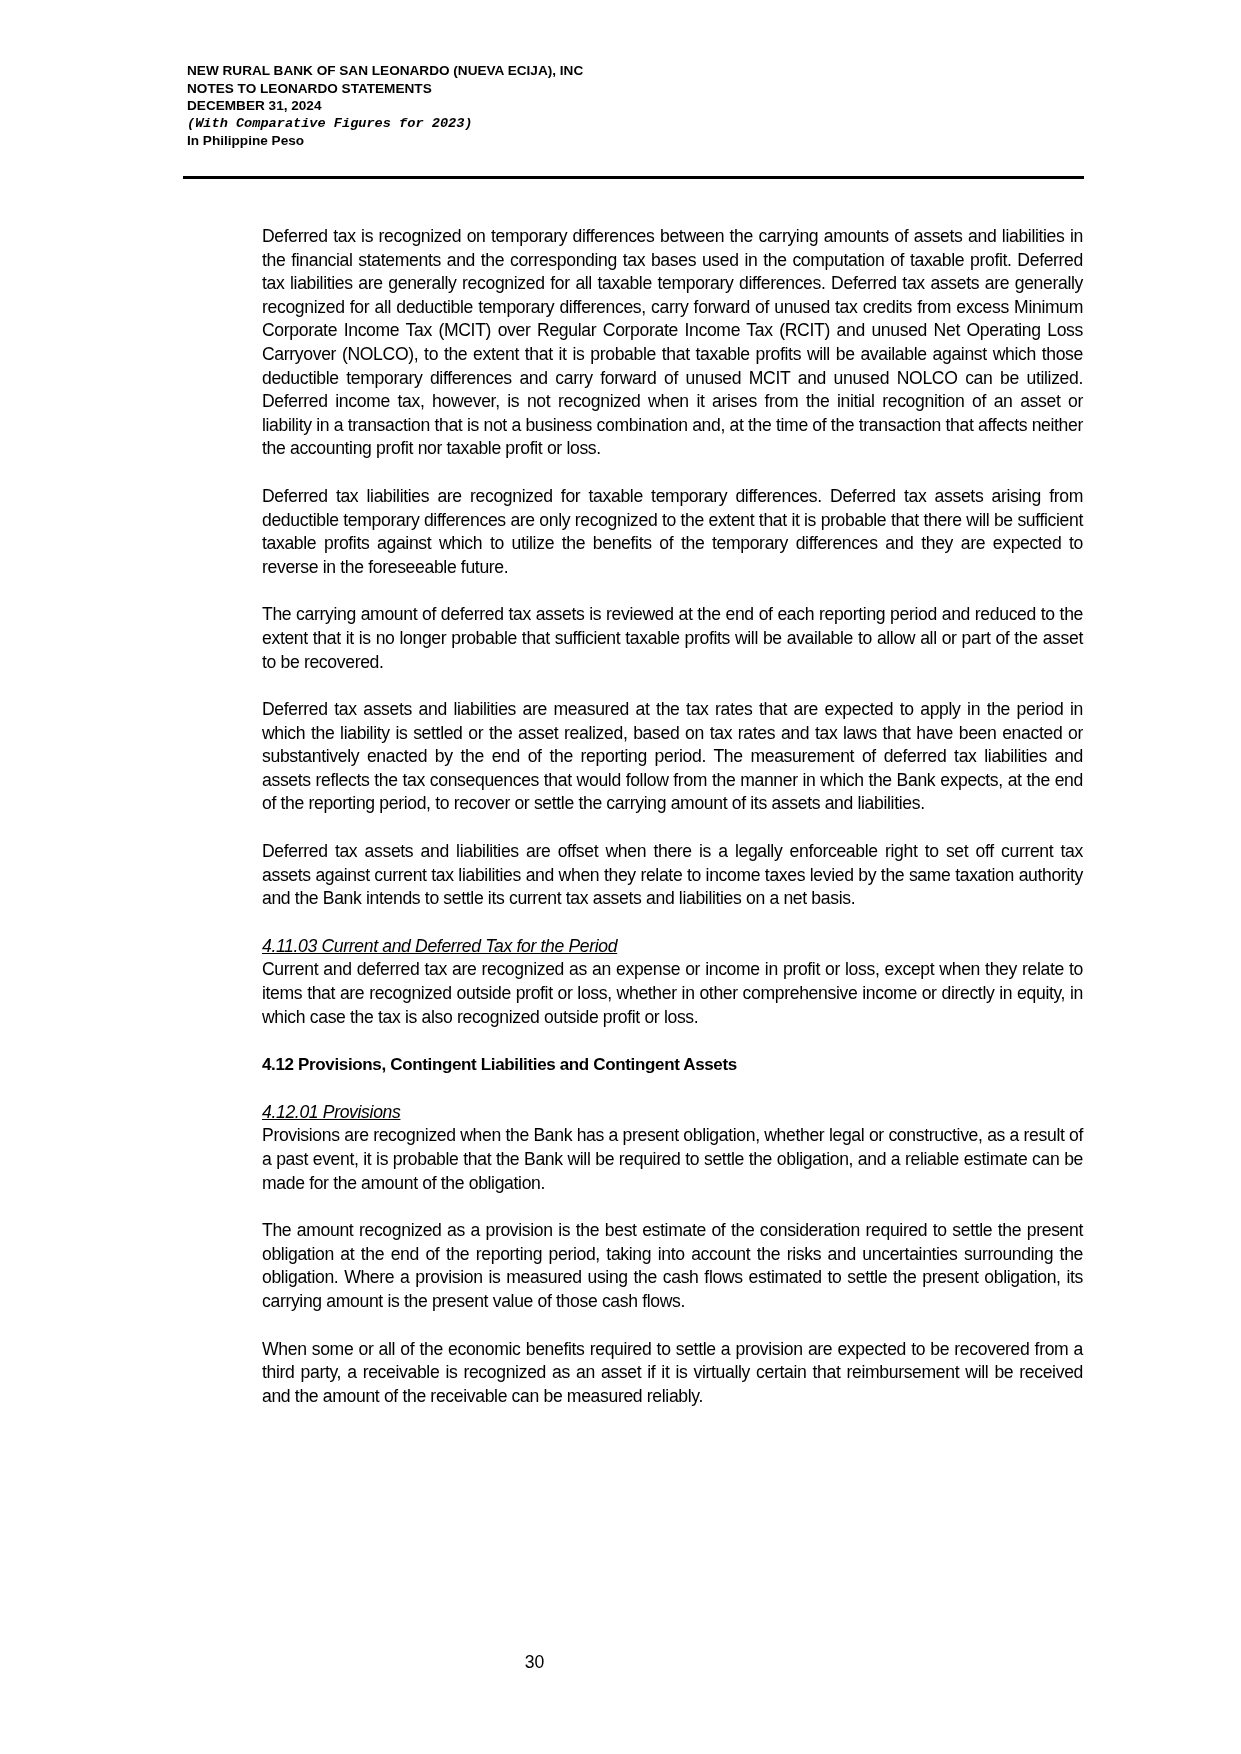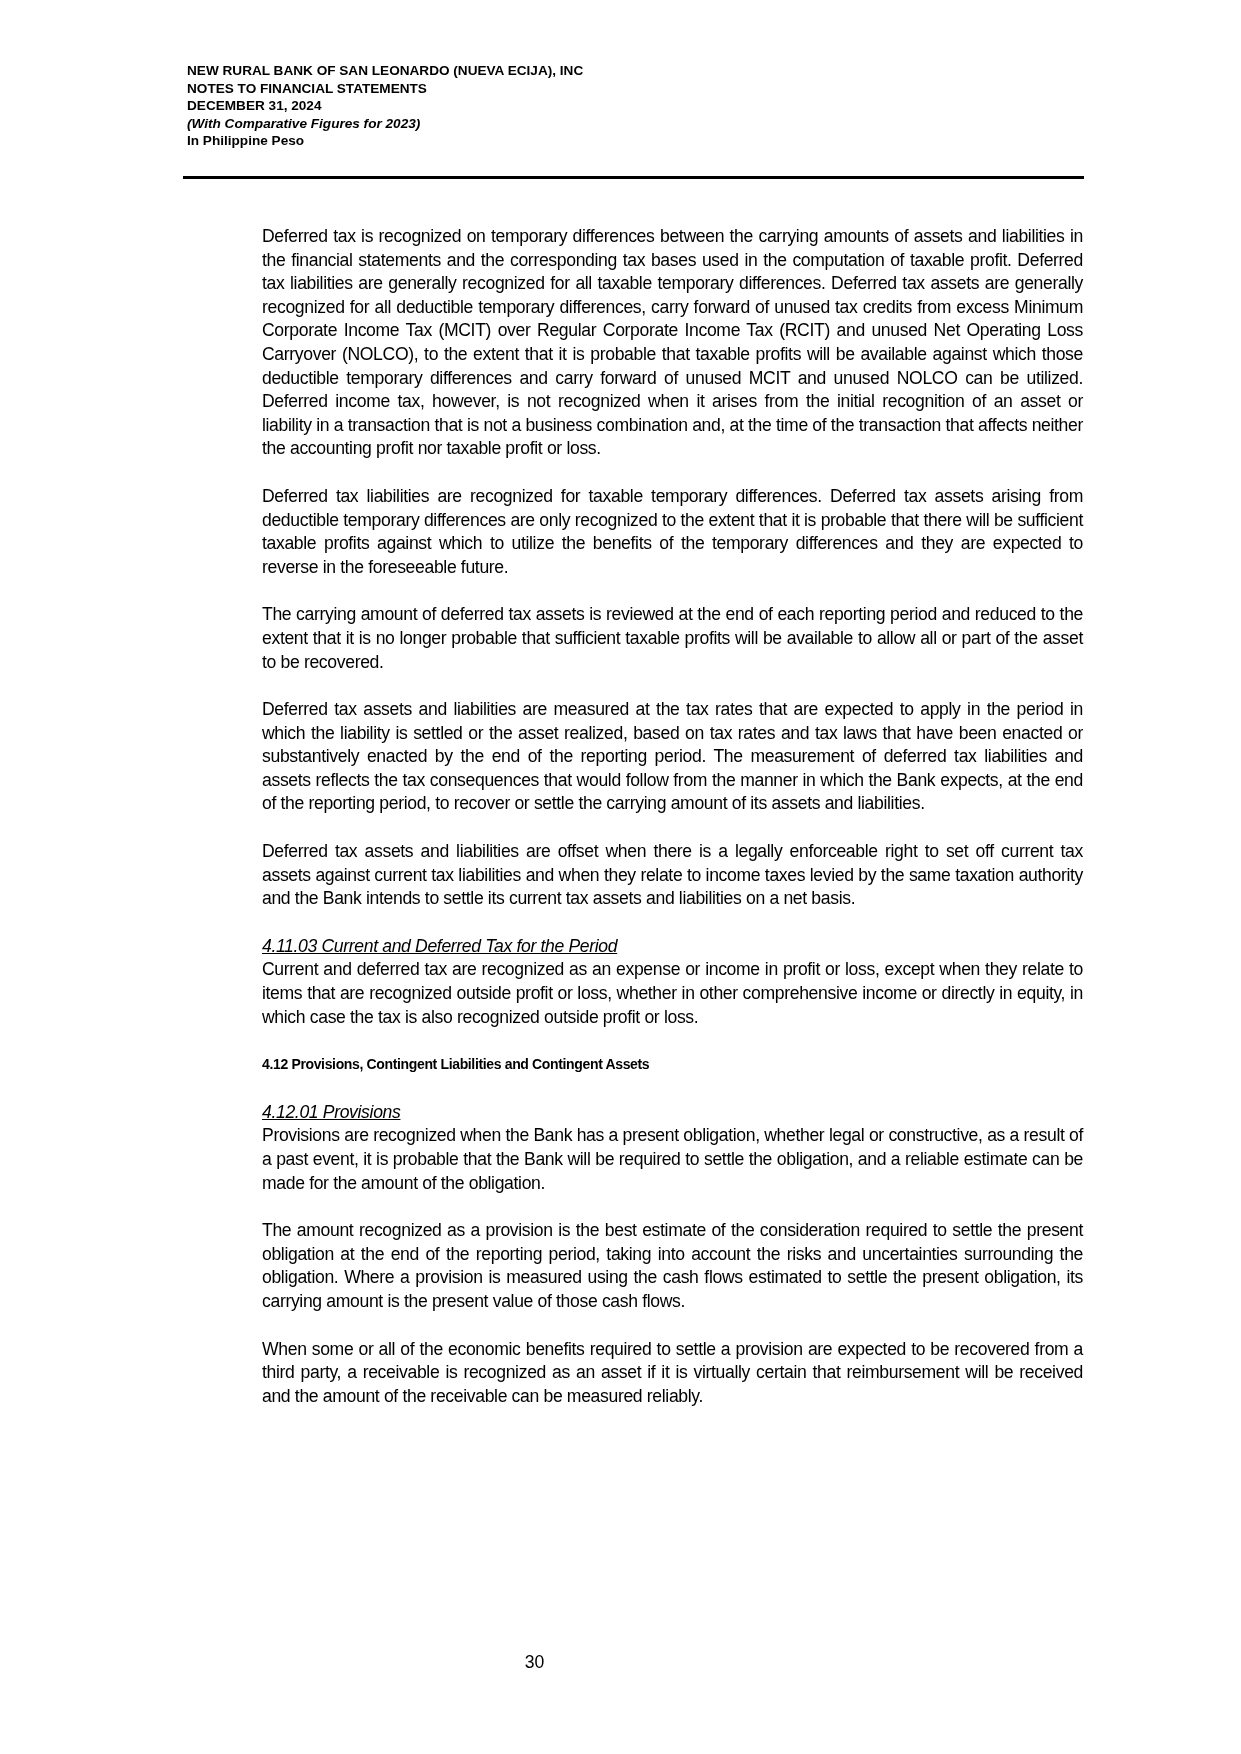--- a/index.html
+++ b/index.html
@@ -1,32 +1,32 @@
 <!DOCTYPE html>
 <html><head>
 <meta charset="utf-8">
 <style>
   html, body { margin: 0; padding: 0; background: #ffffff; }
   body { width: 1241px; height: 1754px; position: relative; overflow: hidden; font-family: "Liberation Sans", sans-serif; color: #000; }
   .header { position: absolute; left: 187px; top: 62px; font-size: 13.6px; font-weight: bold; line-height: 17.6px; }
-  .header .it { font-style: italic; }
+  .header .it { font-style: italic; font-family: Liberation Mono, monospace; }
   .rule { position: absolute; left: 183px; top: 176px; width: 901px; height: 3px; background: #000; }
   .content { position: absolute; left: 262px; top: 225px; width: 821px; font-size: 17.6px; line-height: 23.6px; letter-spacing: -0.35px; }
   .content p { margin: 0; text-align: justify; }
   .content .sub { font-style: italic; text-decoration: underline; margin: 0; }
   .content .gap { margin-bottom: 24px; }
-  .content h3 { margin: 0 0 24px 0; font-size: 14px; font-weight: bold; line-height: 23.6px; }
+  .content h3 { margin: 0 0 24px 0; font-size: 17px; font-weight: bold; line-height: 23.6px; }
   .page-num { position: absolute; left: 0; width: 1069px; top: 1652px; text-align: center; font-size: 17.6px; }
 </style>
 </head>
 <body>
 
 <div class="header">
   <div>NEW RURAL BANK OF SAN LEONARDO (NUEVA ECIJA), INC</div>
-  <div>NOTES TO FINANCIAL STATEMENTS</div>
+  <div>NOTES TO LEONARDO STATEMENTS</div>
   <div>DECEMBER 31, 2024</div>
   <div class="it">(With Comparative Figures for 2023)</div>
   <div>In Philippine Peso</div>
 </div>
 
 <div class="rule"></div>
 
 <div class="content">
   <div>
     <p class="gap">Deferred tax is recognized on temporary differences between the carrying amounts of assets and liabilities in the financial statements and the corresponding tax bases used in the computation of taxable profit. Deferred tax liabilities are generally recognized for all taxable temporary differences. Deferred tax assets are generally recognized for all deductible temporary differences, carry forward of unused tax credits from excess Minimum Corporate Income Tax (MCIT) over Regular Corporate Income Tax (RCIT) and unused Net Operating Loss Carryover (NOLCO), to the extent that it is probable that taxable profits will be available against which those deductible temporary differences and carry forward of unused MCIT and unused NOLCO can be utilized. Deferred income tax, however, is not recognized when it arises from the initial recognition of an asset or liability in a transaction that is not a business combination and, at the time of the transaction that affects neither the accounting profit nor taxable profit or loss.</p>

